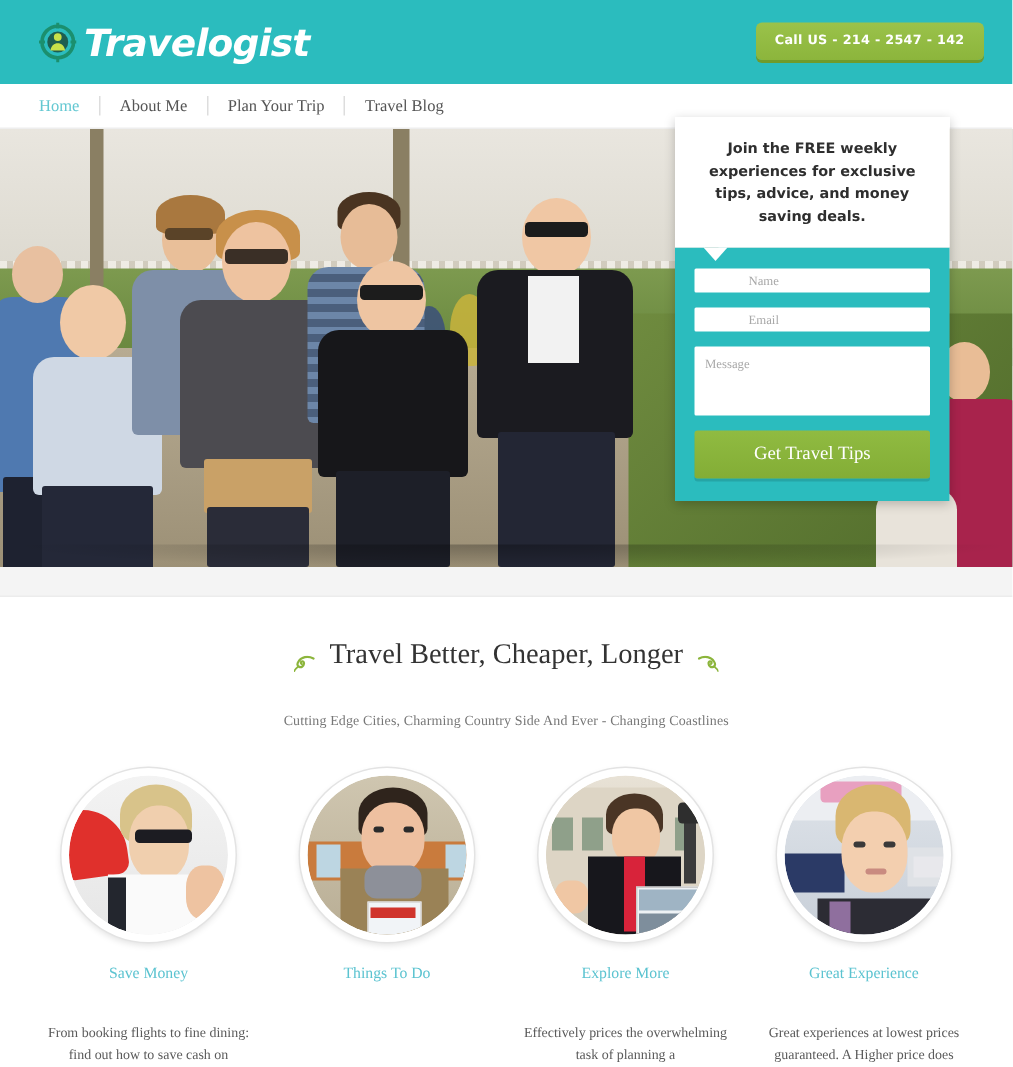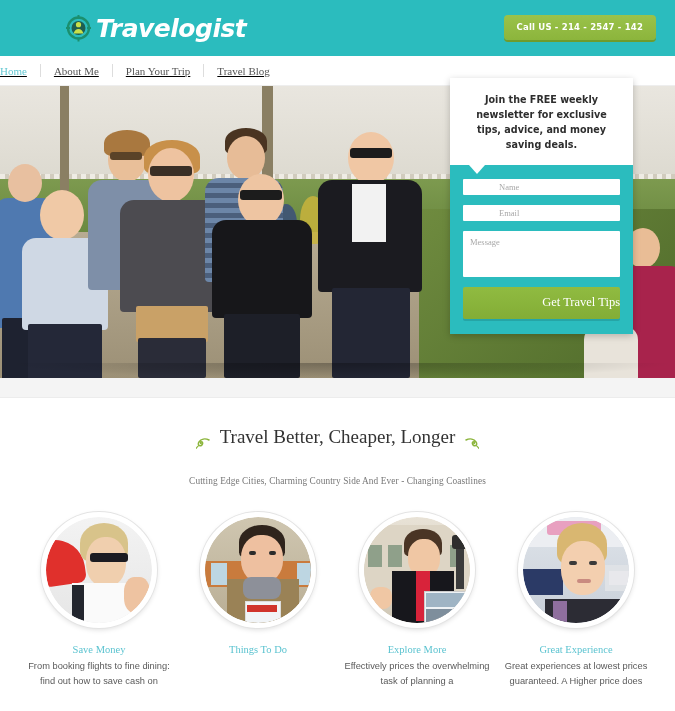--- a/index.html
+++ b/index.html
@@ -9,21 +9,21 @@
     background: #ffffff;
     overflow: hidden;
   }
   .page { position: relative; width: 675px; height: 711px; background:#fff; }
 
   
   .topbar {
     position: relative;
     height: 56px;
     background: #2bbcbe;
-    display: flex; align-items: center; padding-left: 40px;
+    display: flex; align-items: center;
   }
   .logo-wrap { display:flex; align-items:center; margin-left:26px; }
   .logo-icon { width: 25px; height: 27px; position: relative; }
   .logo-icon svg { display:block; }
   .logo-text {
     font-family: "DejaVu Sans", sans-serif;
     font-style: italic; font-weight: bold;
     font-size: 25px; color: #ffffff;
     letter-spacing: -0.5px; margin-left: 5px;
   }
@@ -39,22 +39,22 @@
     border: none;
     box-shadow: 0 2px 0 #6f9b2c;
     cursor: pointer;
     white-space: nowrap;
   }
 
   
   .nav {
     height: 30px; background:#ffffff;
     display:flex; align-items:center;
+    padding-left: 26px;
     border-bottom: 1px solid #eeeeee;
-    text-decoration: underline;
   }
   .nav a {
     font-family: "Liberation Serif", serif;
     font-size: 11px; color: #555555;
     text-decoration: none; padding: 0 13px;
     white-space: nowrap;
   }
   .nav a:first-child { padding-left: 0; }
   .nav a.active { color: #64c8d2; }
   .nav .sep { width:1px; height:13px; background:#dddddd; }
@@ -139,21 +139,20 @@
   .nl-form input::placeholder, .nl-form textarea::placeholder { color:#a8a8a8; }
   .nl-submit {
     width:100%; border:none; cursor:pointer;
     background: linear-gradient(#90bb41, #83ad36);
     color:#ffffff;
     font-family: "Liberation Serif", serif;
     font-size: 12.5px;
     padding: 8px 0 9px 0;
     border-radius: 2px;
     box-shadow: 0 2px 0 rgba(0,0,0,.12);
-    text-align: right;
   }
 
   
   .band { height: 20px; background:#f4f4f4; border-bottom:1px solid #ececec; }
 
   
   .content { background:#ffffff; padding-top: 28px; }
   .headline {
     text-align:center;
     font-family: "Liberation Serif", serif;
@@ -180,22 +179,22 @@
     box-shadow: 0 0 0 1px #e3e3e3, 0 2px 5px rgba(0,0,0,.13);
     overflow:hidden; position:relative;
   }
   .circ .ph { position:absolute; inset:0; border-radius:50%; overflow:hidden; }
   .col h3 {
     margin-top: 16px;
     font-family: "Liberation Serif", serif;
     font-size: 10.5px; font-weight: normal; color:#5bc3d0;
   }
   .col p {
-    margin-top: 4px;
-    font-family: Liberation Sans, sans-serif;
+    margin-top: 27px;
+    font-family: Liberation Serif, serif;
     font-size: 9.3px; line-height: 15px; color:#5a5a5a;
   }
 </style>
 </head>
 <body>
 
 <div class="page">
 
   <div class="topbar">
     <div class="logo-wrap">
@@ -306,21 +305,21 @@
       <div class="fig" style="left:584px;width:60px;height:200px;">
         <div class="head" style="left:10px;top:118px;width:28px;height:32px;background:#eac19b;"></div>
         <div class="body" style="left:0;top:148px;width:54px;height:92px;background:#e8e3da;"></div>
       </div>
     </div>
     <div class="hero-shadow"></div>
   </div>
 
   <div class="newsletter">
     <div class="nl-bubble">
-      <p>Join the FREE weekly newsletter for exclusive tips, advice, and money saving deals.</p>
+      <p>Join the FREE weekly experiences for exclusive tips, advice, and money saving deals.</p>
       <span class="nl-tail"></span>
     </div>
     <form class="nl-form">
       <input type="text" placeholder="Name" style="">
       <input type="email" placeholder="Email" style="">
       <textarea placeholder="Message" style=""></textarea>
       <button type="button" class="nl-submit">Get Travel Tips</button>
     </form>
   </div>
 

